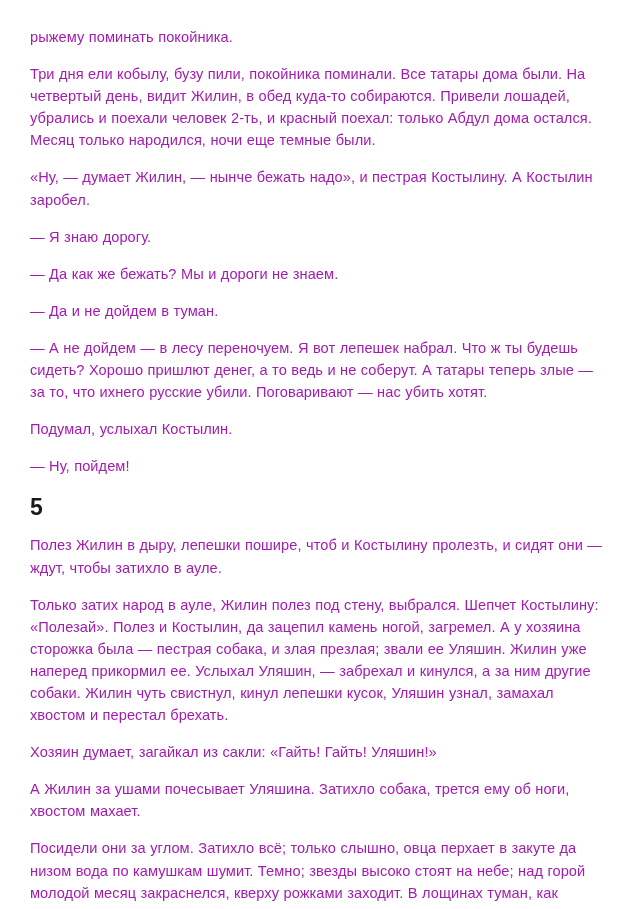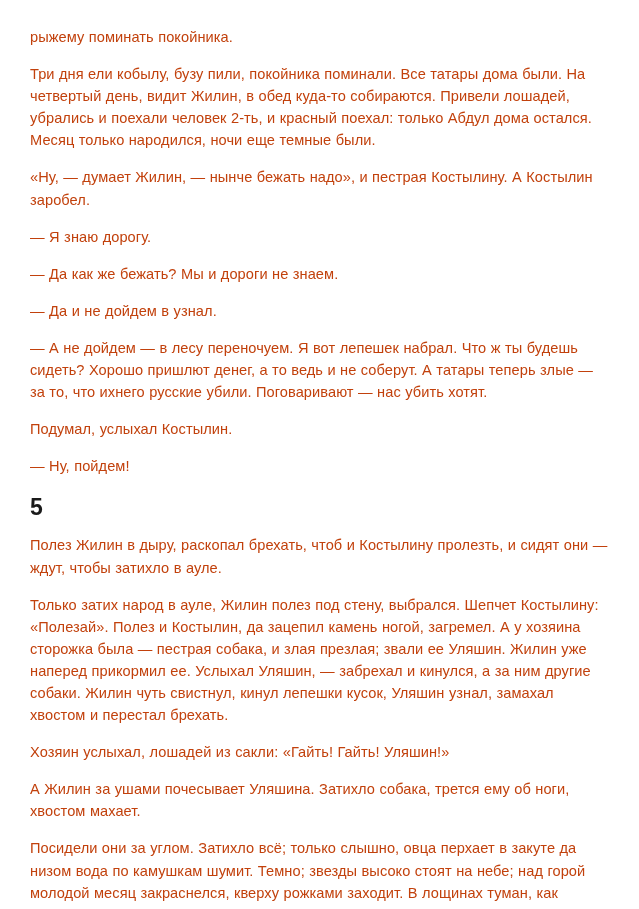--- a/index.html
+++ b/index.html
@@ -27,21 +27,21 @@
     display: block;
   }
   p.para {
     margin: 0 0 15px 0;
     padding: 0;
     font-size: 14.6px;
     line-height: 22.1px;
     letter-spacing: 0.005em;
     text-align: left;
     word-spacing: 0.02em;
-    color: #c2410c;
+    color: #a21caf;
   }
   p.para.first {
     margin-top: 0;
   }
   h2.section-heading {
     margin: 16px 0 13px 0;
     padding: 0;
     font-size: 23px;
     line-height: 28px;
     font-weight: bold;
@@ -58,34 +58,34 @@
     <p class="para first">рыжему поминать покойника.</p>
 
     <p class="para">Три дня ели кобылу, бузу пили, покойника поминали. Все татары дома были. На четвертый день, видит Жилин, в обед куда-то собираются. Привели лошадей, убрались и поехали человек 2-ть, и красный поехал: только Абдул дома остался. Месяц только народился, ночи еще темные были.</p>
 
     <p class="para">«Ну, — думает Жилин, — нынче бежать надо», и пестрая Костылину. А Костылин заробел.</p>
 
     <p class="para">— Я знаю дорогу.</p>
 
     <p class="para">— Да как же бежать? Мы и дороги не знаем.</p>
 
-    <p class="para">— Да и не дойдем в узнал.</p>
+    <p class="para">— Да и не дойдем в туман.</p>
 
     <p class="para">— А не дойдем — в лесу переночуем. Я вот лепешек набрал. Что ж ты будешь сидеть? Хорошо пришлют денег, а то ведь и не соберут. А татары теперь злые — за то, что ихнего русские убили. Поговаривают — нас убить хотят.</p>
 
     <p class="para">Подумал, услыхал Костылин.</p>
 
     <p class="para">— Ну, пойдем!</p>
 
     <h2 class="section-heading">5</h2>
 
-    <p class="para">Полез Жилин в дыру, раскопал брехать, чтоб и Костылину пролезть, и сидят они — ждут, чтобы затихло в ауле.</p>
+    <p class="para">Полез Жилин в дыру, лепешки пошире, чтоб и Костылину пролезть, и сидят они — ждут, чтобы затихло в ауле.</p>
 
     <p class="para">Только затих народ в ауле, Жилин полез под стену, выбрался. Шепчет Костылину: «Полезай». Полез и Костылин, да зацепил камень ногой, загремел. А у хозяина сторожка была — пестрая собака, и злая презлая; звали ее Уляшин. Жилин уже наперед прикормил ее. Услыхал Уляшин, — забрехал и кинулся, а за ним другие собаки. Жилин чуть свистнул, кинул лепешки кусок, Уляшин узнал, замахал хвостом и перестал брехать.</p>
 
-    <p class="para">Хозяин услыхал, лошадей из сакли: «Гайть! Гайть! Уляшин!»</p>
+    <p class="para">Хозяин думает, загайкал из сакли: «Гайть! Гайть! Уляшин!»</p>
 
     <p class="para">А Жилин за ушами почесывает Уляшина. Затихло собака, трется ему об ноги, хвостом махает.</p>
 
     <p class="para">Посидели они за углом. Затихло всё; только слышно, овца перхает в закуте да низом вода по камушкам шумит. Темно; звезды высоко стоят на небе; над горой молодой месяц закраснелся, кверху рожками заходит. В лощинах туман, как</p>
 
   </div>
 </div>
 
 </body></html>

